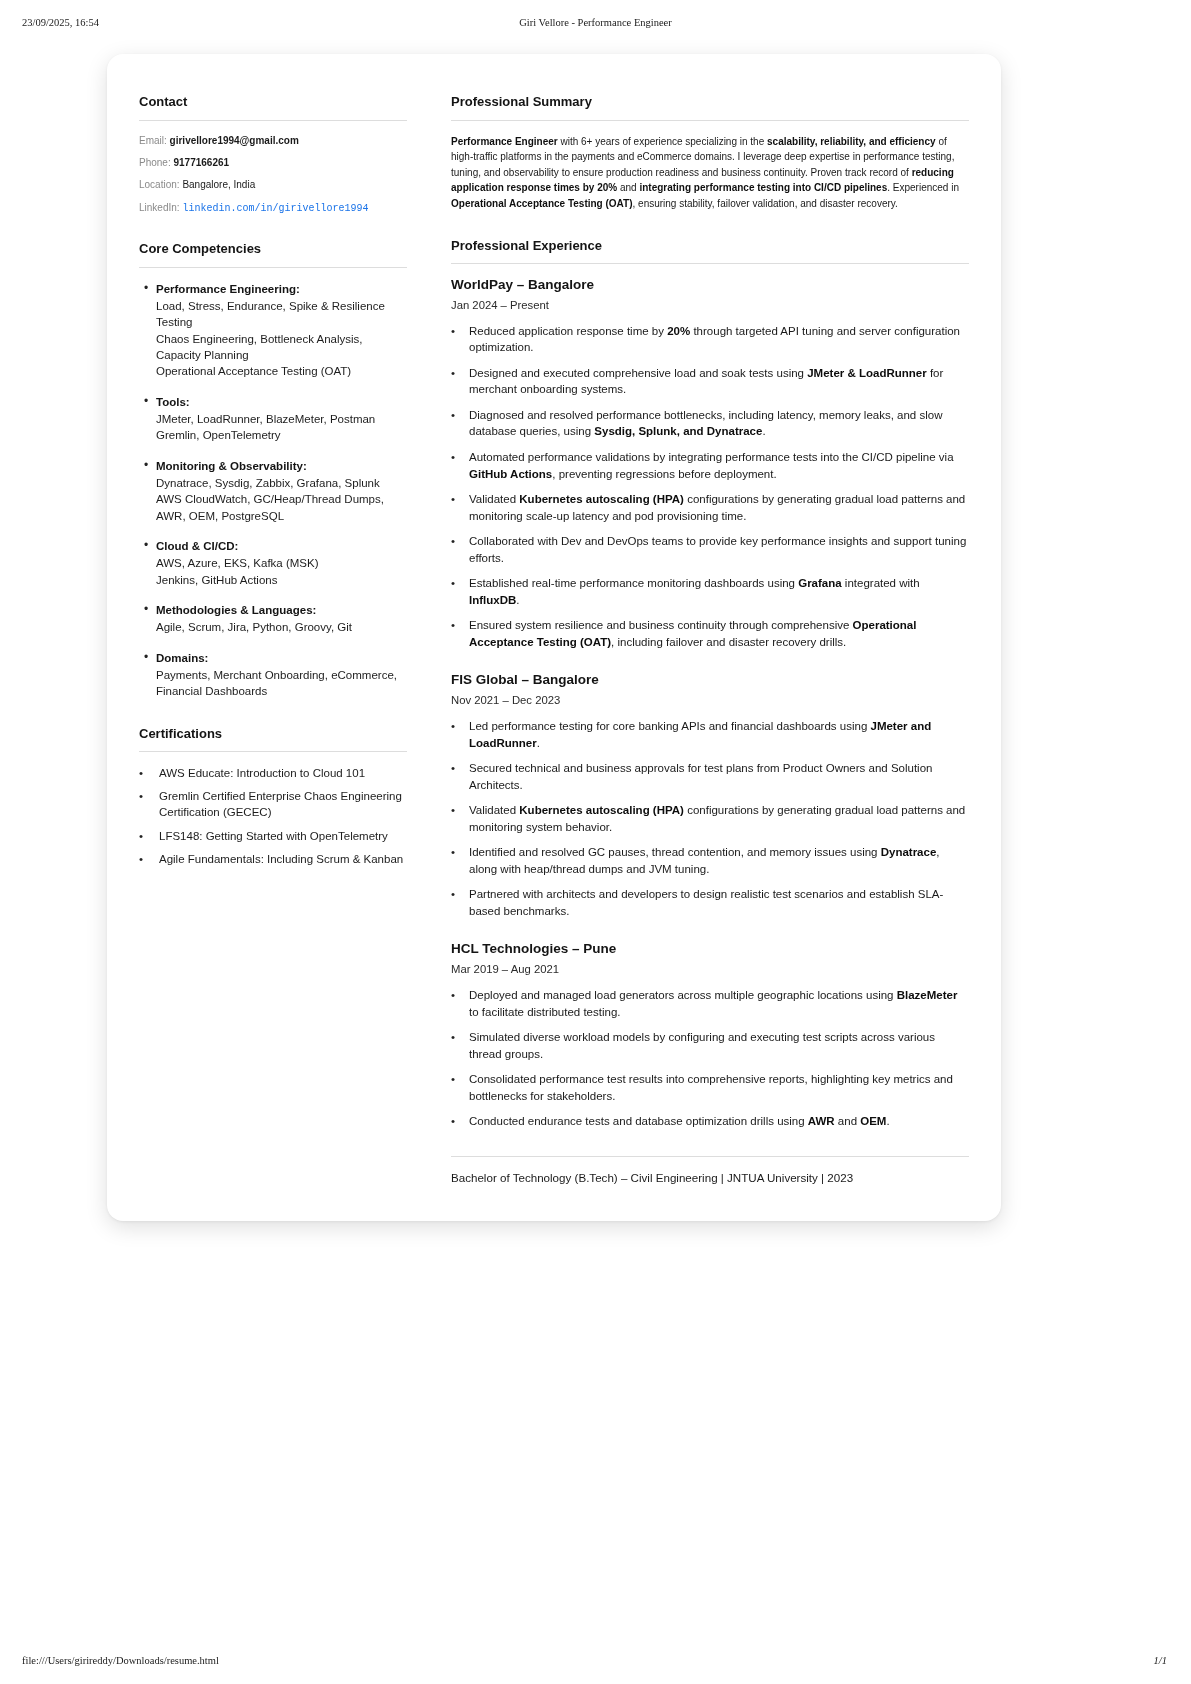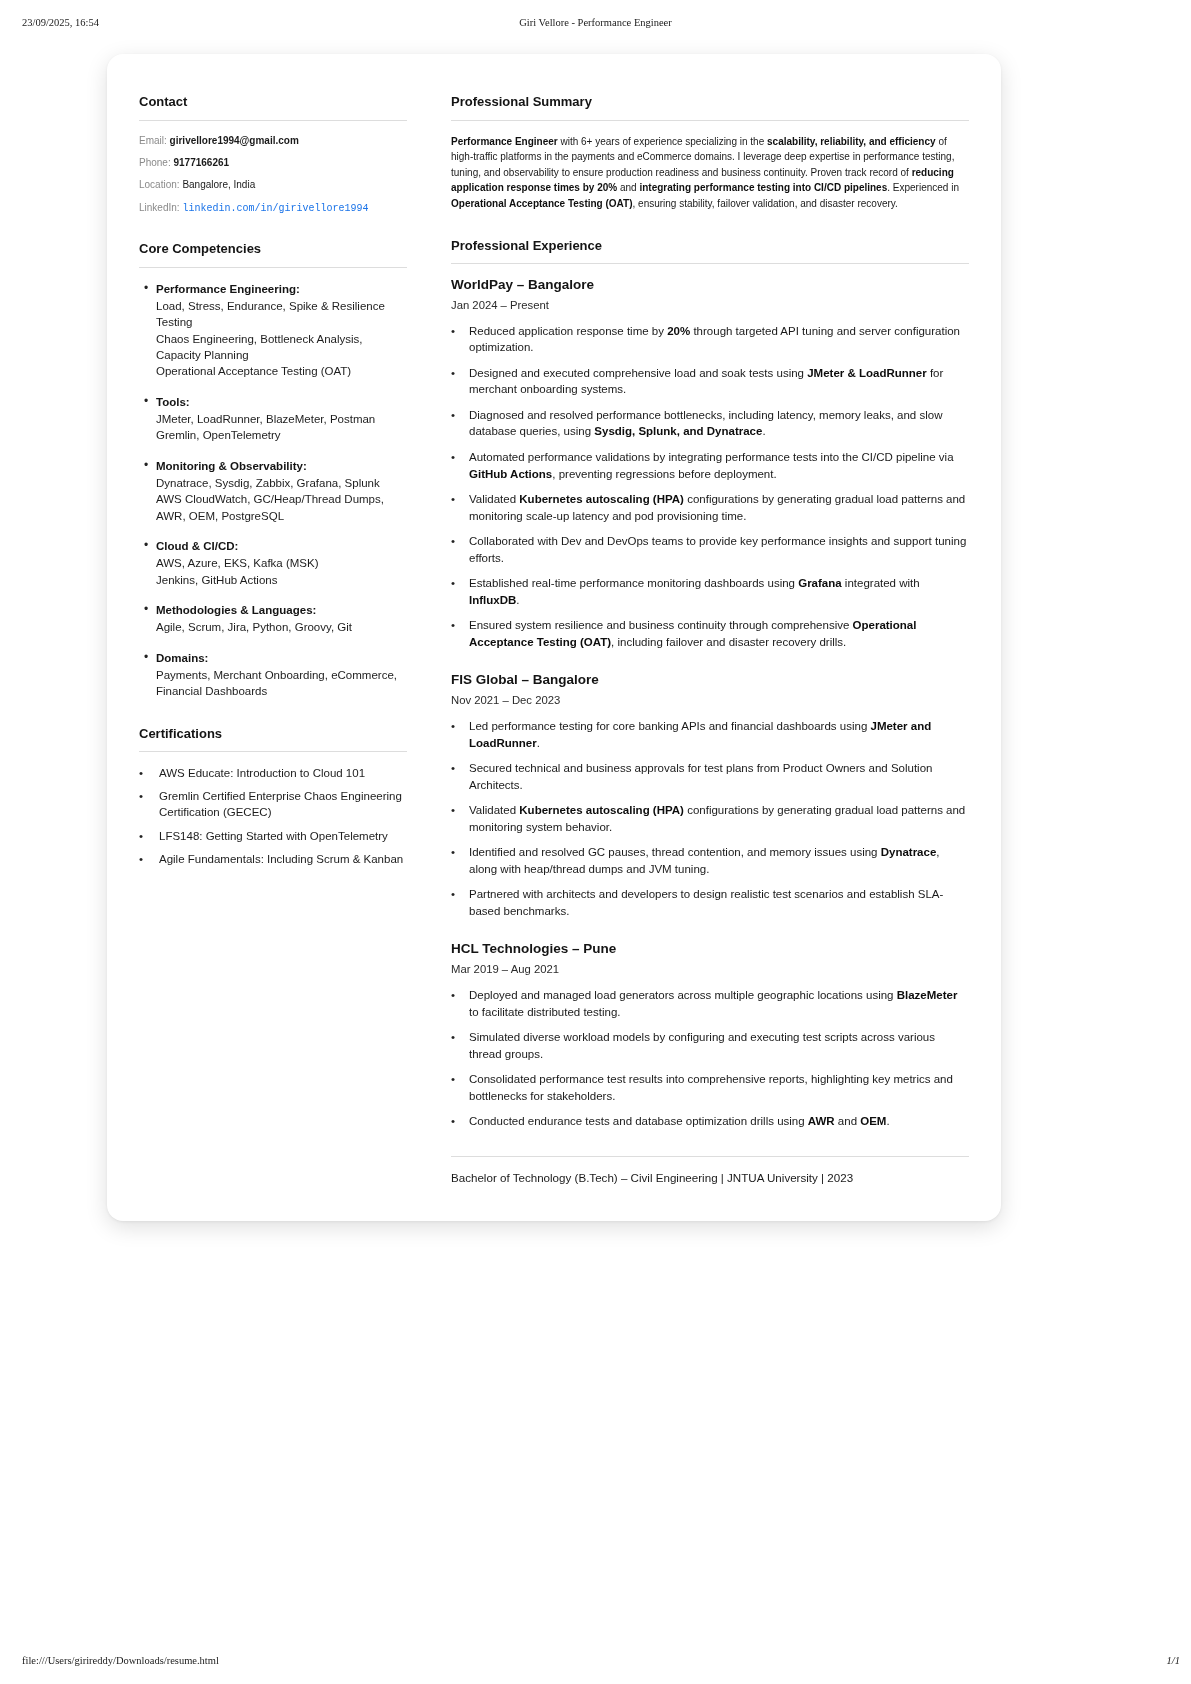--- a/index.html
+++ b/index.html
@@ -27,21 +27,21 @@
     font-family: "Liberation Serif", serif;
     font-size: 10.5px;
     color: #1a1a1a;
     display: flex;
     align-items: center;
   }
   .print-header { top: 12px; }
   .print-footer { bottom: 14px; }
   .ph-left   { position: absolute; left: 22px; }
   .ph-center { position: absolute; left: 0; right: 0; text-align: center; }
-  .ph-right  { position: absolute; right: 11px; font-style: italic; }
+  .ph-right  { position: absolute; right: 24px; font-style: italic; }
 
   
   .sheet {
     position: absolute;
     left: 107px;
     top: 54px;
     width: 894px;
     min-height: 984px;
     background: #ffffff;
     border-radius: 16px;

